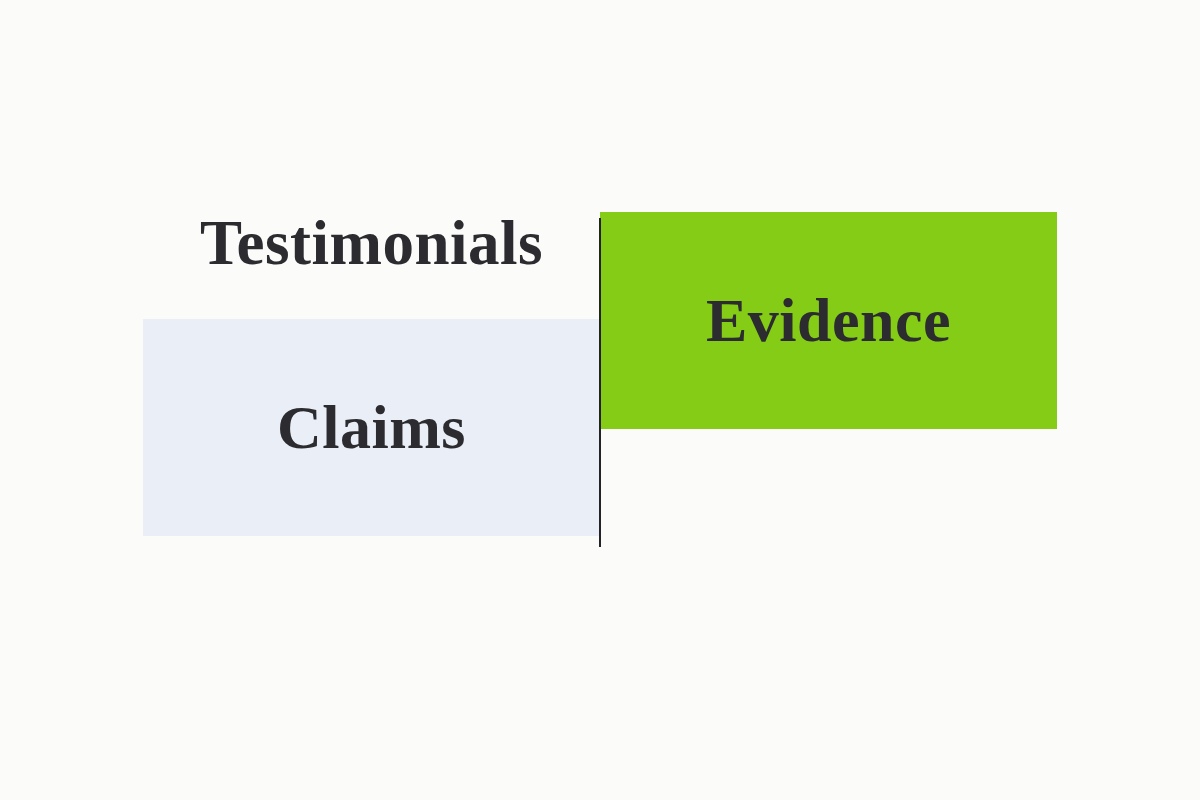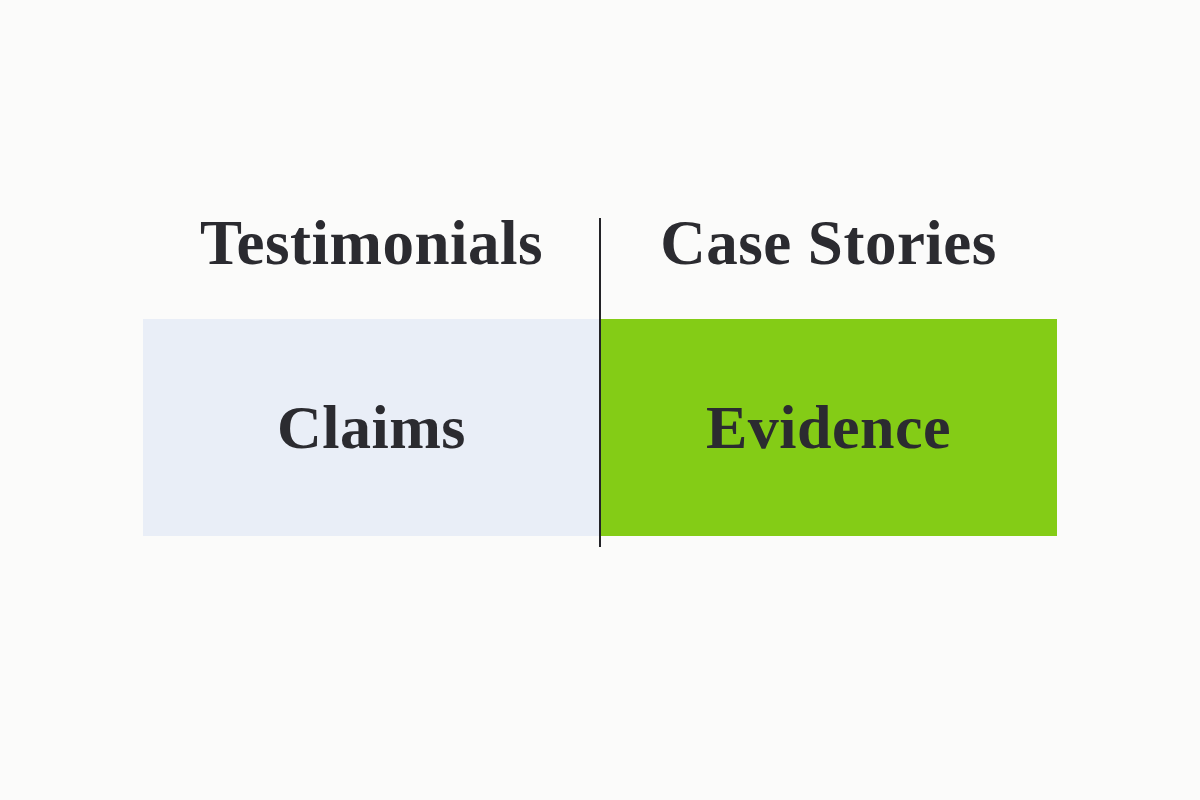--- a/index.html
+++ b/index.html
@@ -71,21 +71,20 @@
     <div class="columns">
 
       <div class="column">
         <div class="col-header">Testimonials</div>
         <div class="col-box" style="background-color: rgb(233, 238, 247);">
           <span>Claims</span>
         </div>
       </div>
 
       <div class="column">
-        <div class="col-header">Case Stories</div>
         <div class="col-box" style="background-color: #84cc16;">
           <span>Evidence</span>
         </div>
       </div>
 
     </div>
 
     <div class="divider" style="background-color: rgb(35, 35, 39);"></div>
 
   </div>

